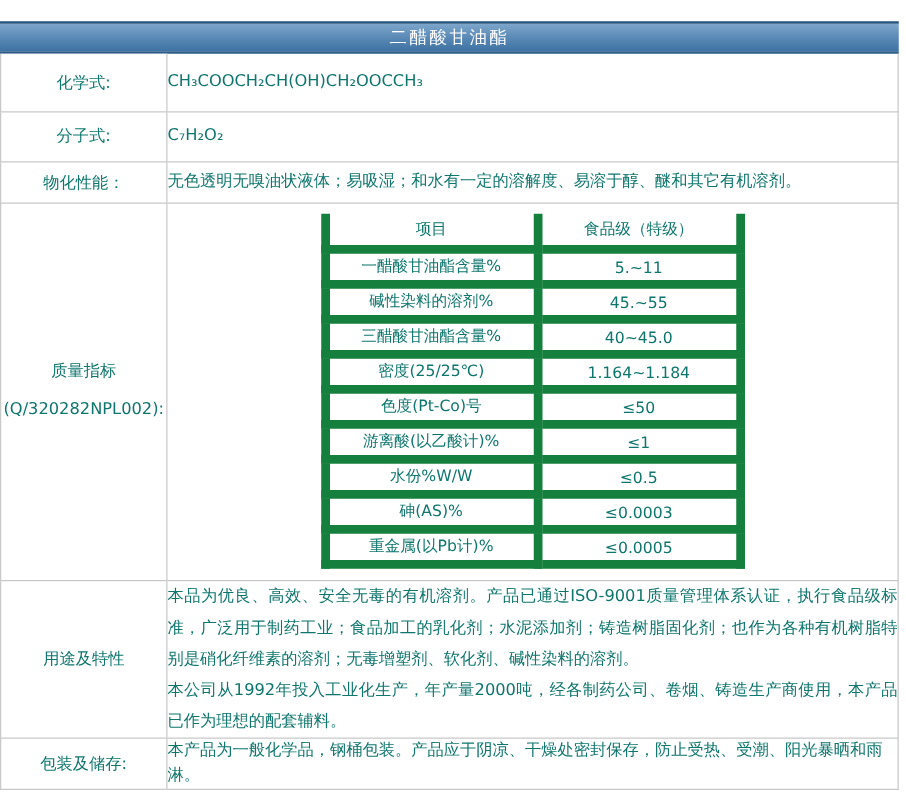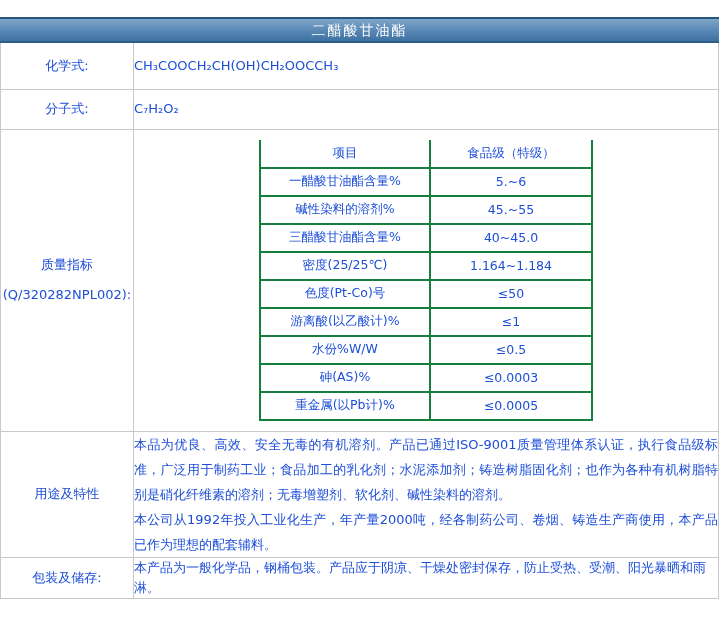--- a/index.html
+++ b/index.html
@@ -27,21 +27,21 @@
     line-height: 22px;
     letter-spacing: 2px;
   }
 
   
   table.main-table {
     width: 719px;
     border-collapse: collapse;
     table-layout: fixed;
     font-size: 13px;
-    color: #1d4ed8;
+    color: #0f766e;
   }
   table.main-table td {
     border: 1px solid #c9c9c9;
     vertical-align: middle;
     padding: 0;
   }
   table.main-table tr:first-child td { border-top: none; }
   td.label-cell {
     width: 133px;
     text-align: center;
@@ -60,21 +60,21 @@
 
   
   table.inner-table {
     margin: 0 auto;
     border-collapse: collapse;
     table-layout: fixed;
     width: 315px;
     font-size: 12.5px;
   }
   table.inner-table td {
-    border: 2px solid #15803d;
+    border: 7px solid #15803d;
     height: 28px;
     text-align: center;
     vertical-align: middle;
     padding: 0 2px;
     background: #ffffff;
   }
   table.inner-table td.col-item  { width: 170px; }
   table.inner-table td.col-grade { width: 162px; }
 
   .usage-cell p { margin: 0; line-height: 25px; text-align: justify; }
@@ -98,36 +98,42 @@
       </td>
     </tr>
 
     <tr class="row-molform">
       <td class="label-cell">分子式:</td>
       <td class="value-cell">
         <span class="plain">C₇H₂O₂</span>
       </td>
     </tr>
 
+    <tr class="row-props">
+      <td class="label-cell">物化性能：</td>
+      <td class="value-cell">
+        <span class="plain">无色透明无嗅油状液体；易吸湿；和水有一定的溶解度、易溶于醇、醚和其它有机溶剂。</span>
+      </td>
+    </tr>
 
     <tr class="row-quality">
       <td class="label-cell">
         <span class="quality-label-line">质量指标</span>
         <span class="quality-label-line">(Q/320282NPL002):</span>
       </td>
       <td class="value-cell">
         <table class="inner-table">
           <tbody>
                 <tr>
             <td class="col-item">项目</td>
             <td class="col-grade">食品级（特级）</td>
           </tr>
           <tr>
             <td class="col-item">一醋酸甘油酯含量%</td>
-            <td class="col-grade">5.~6</td>
+            <td class="col-grade">5.~11</td>
           </tr>
           <tr>
             <td class="col-item">碱性染料的溶剂%</td>
             <td class="col-grade">45.~55</td>
           </tr>
           <tr>
             <td class="col-item">三醋酸甘油酯含量%</td>
             <td class="col-grade">40~45.0</td>
           </tr>
           <tr>

